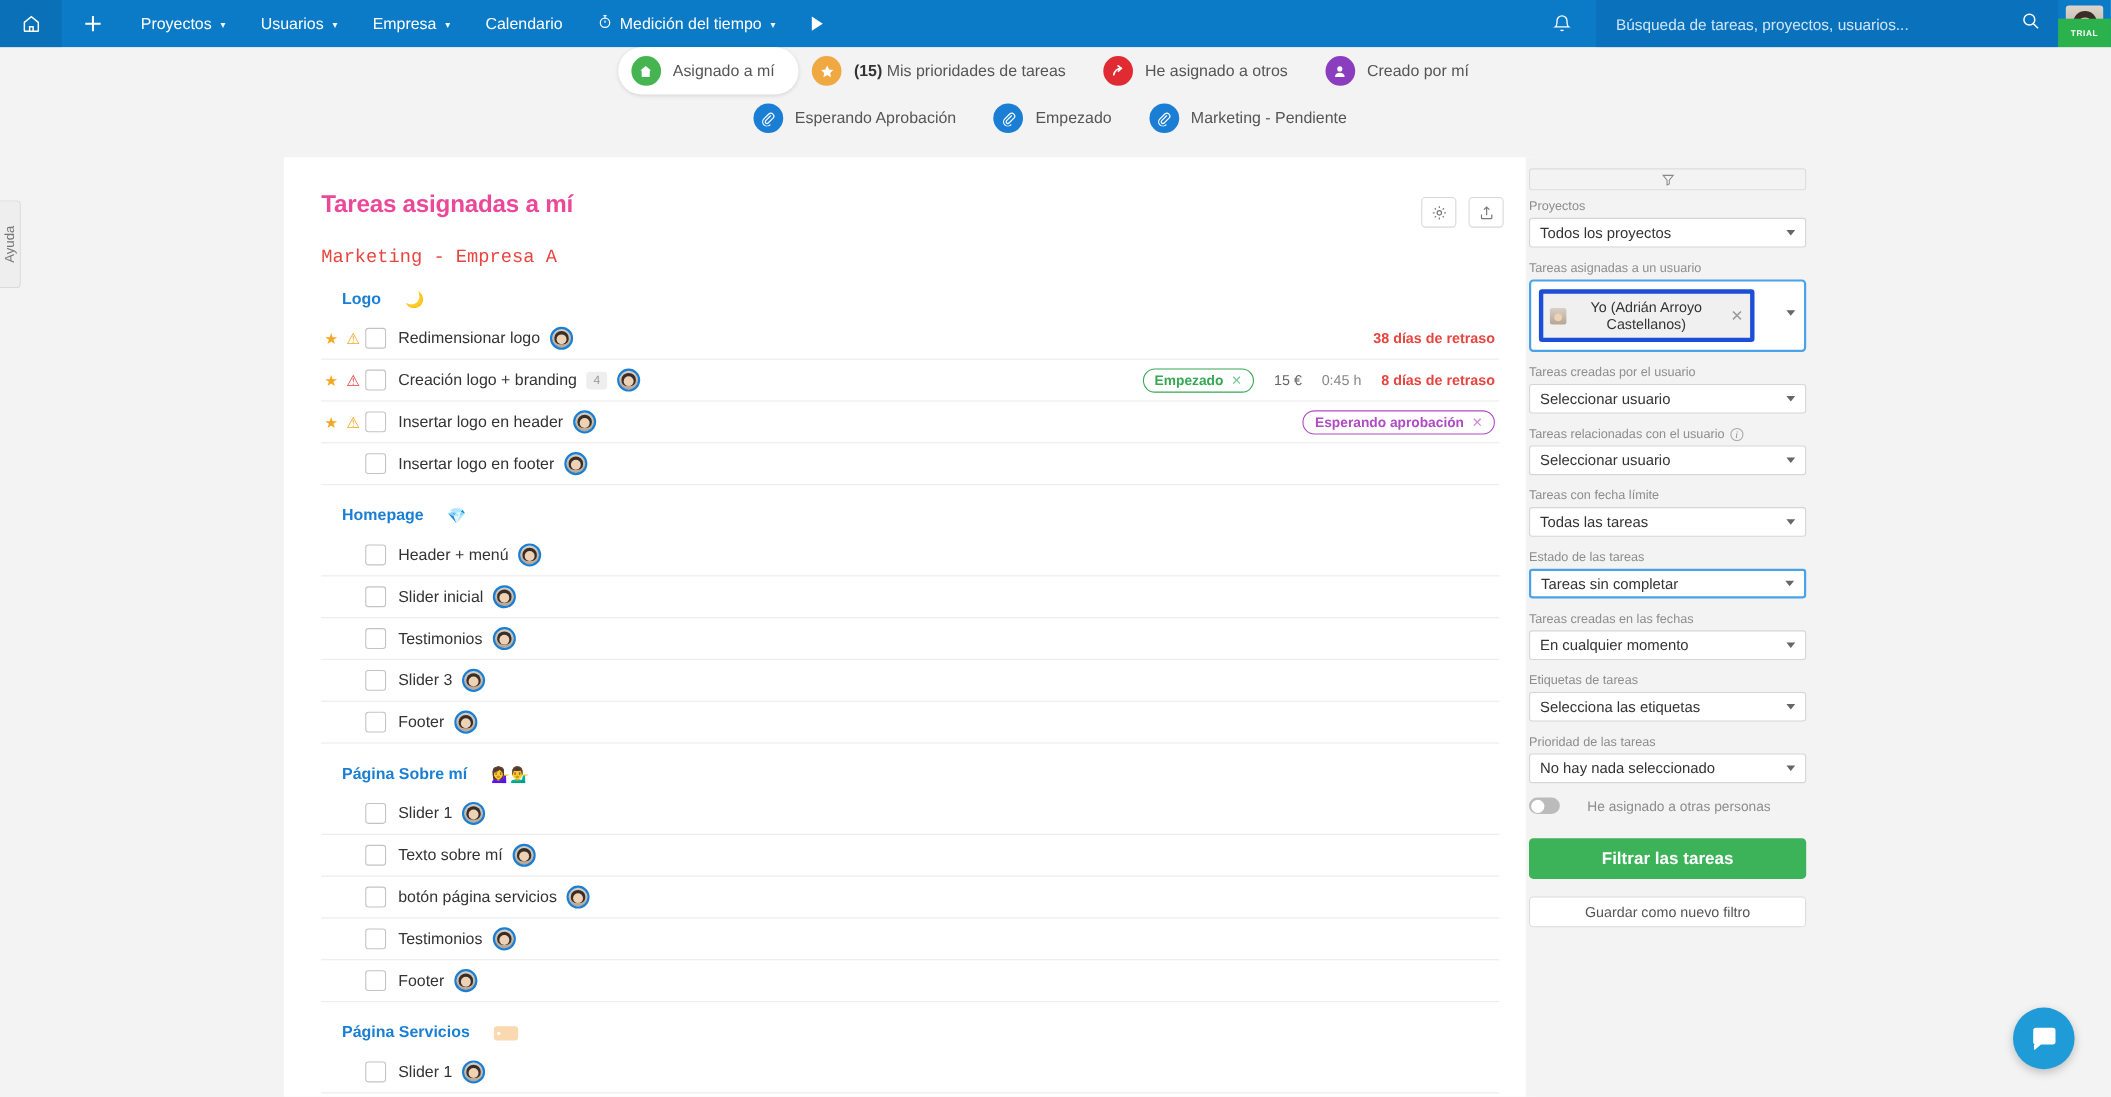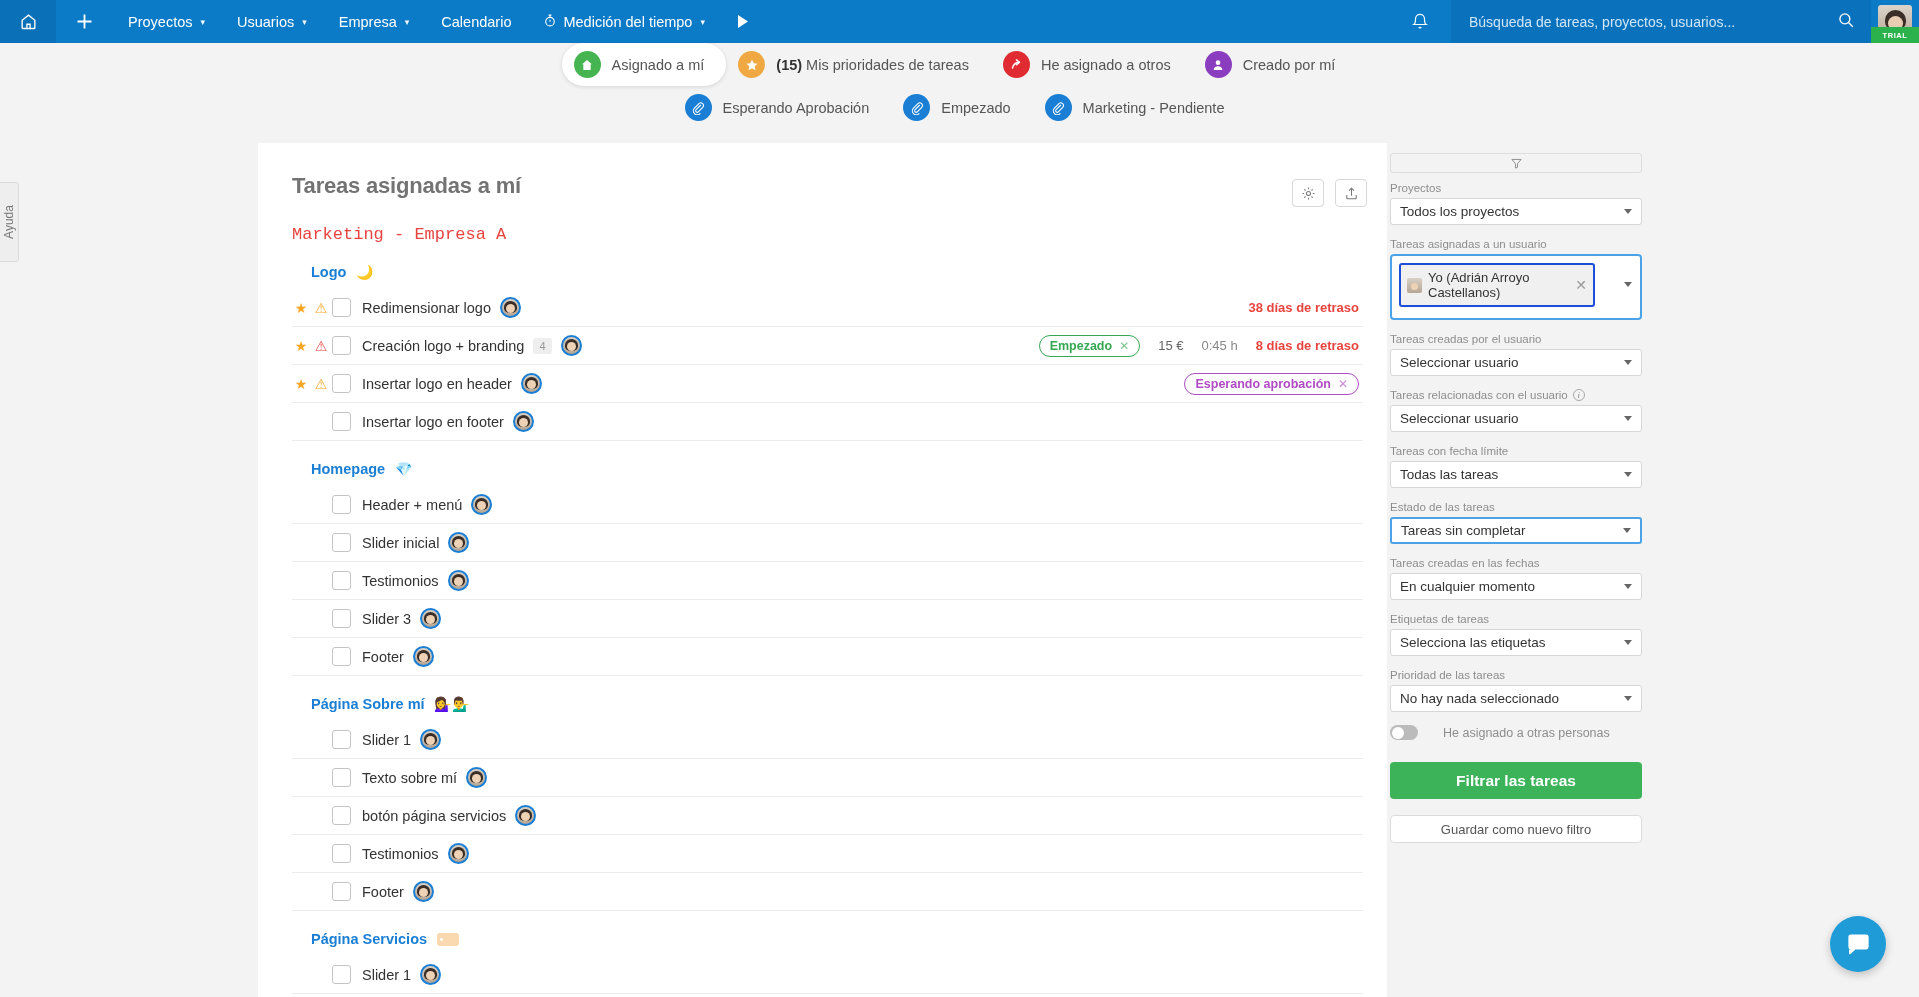--- a/index.html
+++ b/index.html
@@ -59,21 +59,21 @@
     content: ""; position: absolute; left: 50%; top: 34%;
     width: 15px; height: 15px; margin-left: -7.5px; border-radius: 50%;
     background: #e8cdb2;
   }
   .avatar-img::before {
     content: ""; position: absolute; left: 50%; top: 16%;
     width: 21px; height: 20px; margin-left: -10.5px;
     border-radius: 50% 50% 40% 40%; background: #3b2e26;
   }
   #trial-badge {
-    position: absolute; bottom: 0; left: 0; width: 48px; height: 16px;
+    position: absolute; bottom: 0; left: 0; width: 48px; height: 26px;
     background: #2bb24c; color: #fff; font-size: 7.5px; font-weight: bold;
     letter-spacing: .6px; display: flex; align-items: center; justify-content: center;
   }
 
   
   #chips {
     position: absolute; top: 43px; left: 0; width: 1919px; height: 78px;
     background: #f3f3f3;
   }
   .chip-row { display: flex; align-items: center; justify-content: center; gap: 0; }
@@ -105,35 +105,35 @@
   }
 
   
   #main-card {
     position: absolute; left: 258px; top: 143px;
     width: 1139px; height: 854px;
     background: #ffffff;
     overflow: hidden;
   }
   #card-head { position: relative; padding: 30px 34px 0 34px; }
-  #page-title { font-size: 22px; font-weight: bold; color: #737373; letter-spacing: -.2px; }
+  #page-title { font-size: 22px; font-weight: bold; color: #ec4899; letter-spacing: -.2px; }
   .head-btns { position: absolute; right: 30px; top: 36px; display: flex; gap: 11px; }
   .head-btn {
     width: 32px; height: 28px; border: 1px solid #d8d8d8; border-radius: 4px;
     background: #fff; display: flex; align-items: center; justify-content: center;
     cursor: pointer;
   }
 
   #project-name {
     color: #e8443f; font-size: 17px; padding: 26px 0 0 34px; font-family: Liberation Mono, monospace;
   }
   #task-area { padding: 0 34px 0 34px; }
 
   .section-head {
-    display: flex; align-items: center; gap: 10px;
+    display: flex; align-items: center; gap: 22px;
     font-size: 14.5px; font-weight: bold; color: #1a7fd4;
     padding: 20px 0 9px 19px; cursor: pointer;
   }
   .section-head .emoji { font-size: 14px; }
   .tag-pill {
     display: inline-block; width: 22px; height: 13px; border-radius: 3px;
     background: #fad8b0; position: relative;
   }
   .tag-pill::before {
     content:""; position:absolute; left:3px; top:5px; width:3px; height:3px;
@@ -225,22 +225,22 @@
     border-top: 5px solid #666;
   }
   .f-multi {
     margin: 0 3px 13px 3px; min-height: 66px; background: #fff;
     border: 2px solid #4aa3e8; border-radius: 4px;
     display: flex; align-items: flex-start; padding: 7px 7px 7px 7px;
     position: relative; cursor: pointer;
   }
   .token {
     display: flex; align-items: center; gap: 6px;
-    background: #f0f0f0; border: 2px solid #1d4ed8; border-radius: 3px;
-    padding: 5px 6px; max-width: 196px;
+    background: #f0f0f0; border: 4px solid #1d4ed8; border-radius: 3px;
+    padding: 5px 6px; max-width: 196px; text-align: center;
   }
   .token-av {
     width: 15px; height: 15px; border-radius: 2px; flex: 0 0 auto;
     background: linear-gradient(#d8d0c6, #b6a694); position: relative;
   }
   .token-av::after {
     content:""; position:absolute; left:50%; top:36%; width:7px; height:7px;
     margin-left:-3.5px; border-radius:50%; background:#edd2b6;
   }
   .token-txt { font-size: 13px; color: #333; line-height: 15px; }

